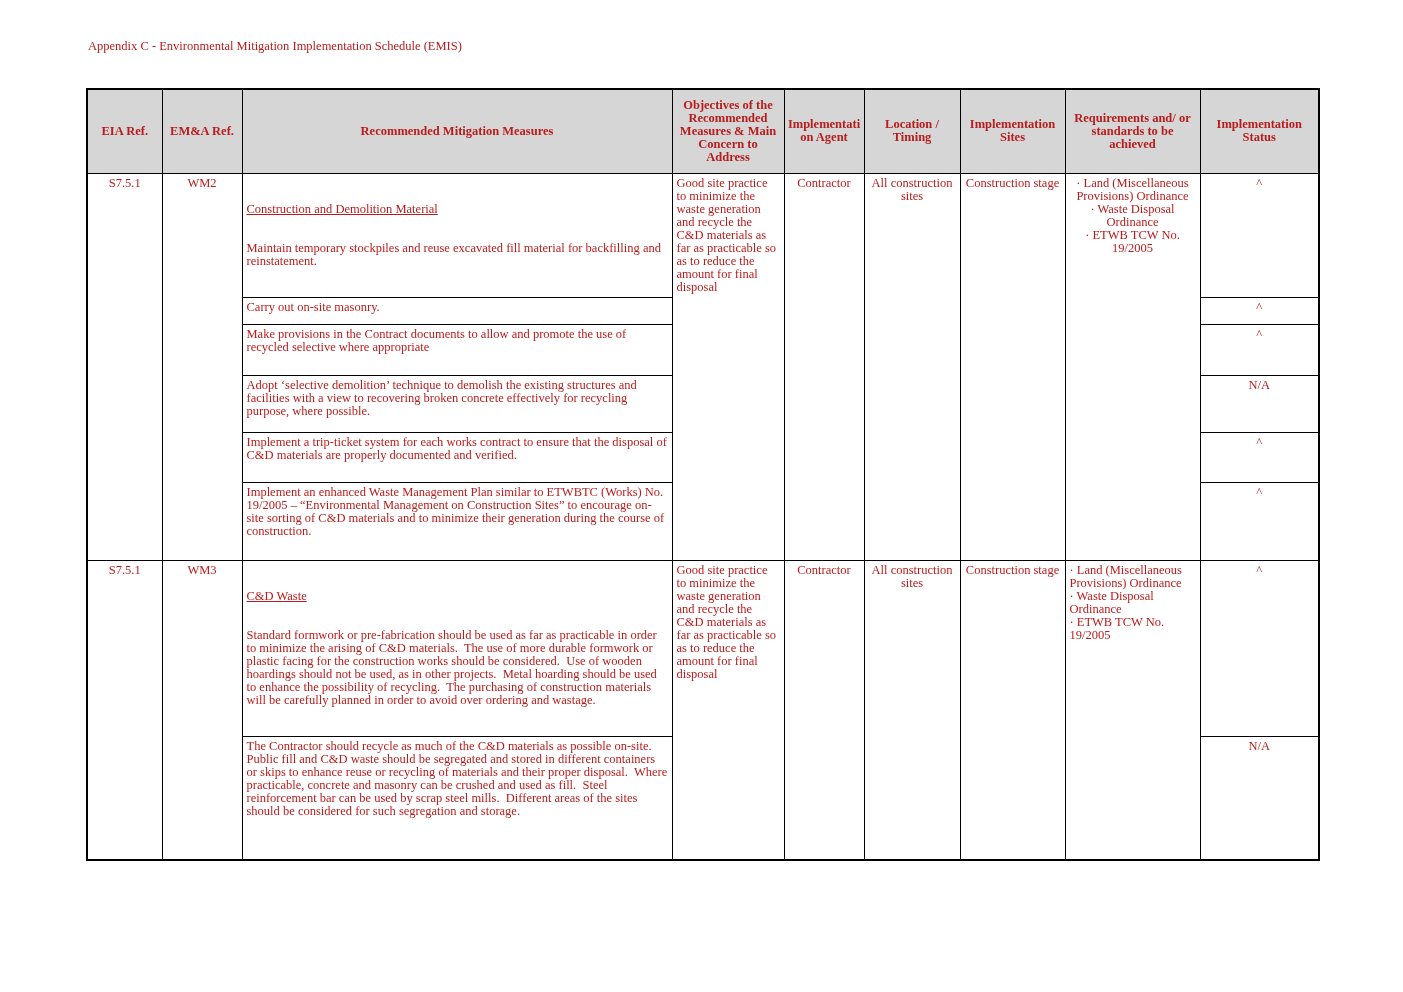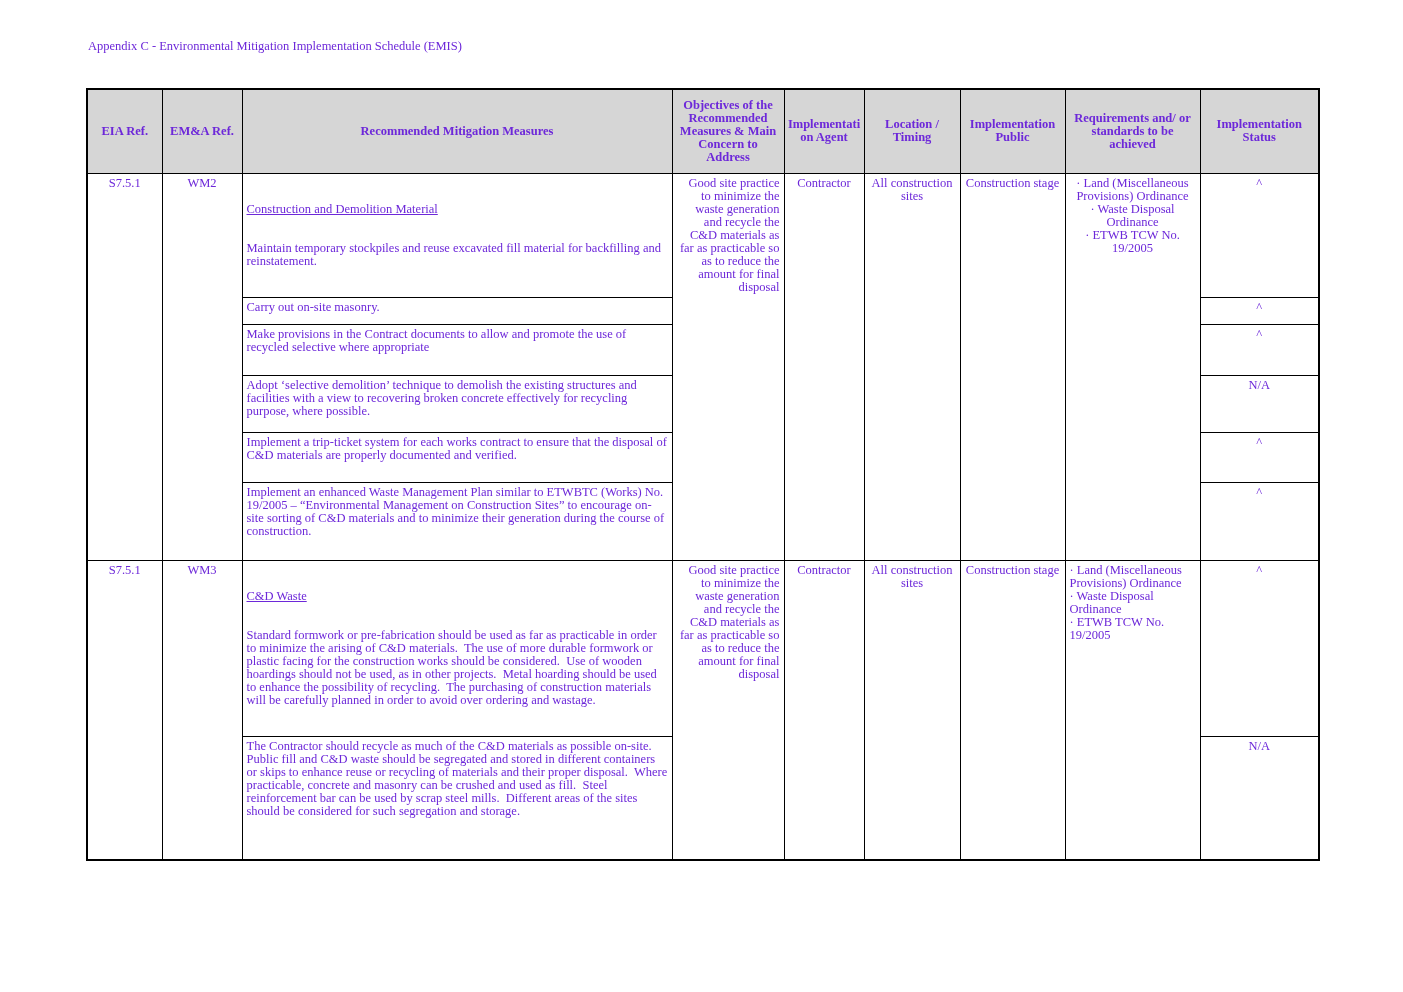--- a/index.html
+++ b/index.html
@@ -3,21 +3,21 @@
 <meta charset="utf-8">
 <style>
   * { margin: 0; padding: 0; box-sizing: border-box; }
   html, body { background: #ffffff; }
   .page {
     position: relative;
     width: 1403px;
     height: 885px;
     background: #ffffff;
     font-family: "Liberation Serif", "DejaVu Serif", serif;
-    color: #6d28d9;
+    color: #b91c1c;
     overflow: hidden;
   }
   .doc-title {
     position: absolute;
     left: 88px;
     top: 39px;
     font-size: 12.5px;
     white-space: nowrap;
   }
   table.emis {
@@ -40,21 +40,21 @@
   table.emis thead th {
     background: #d6d6d6;
     font-weight: bold;
     text-align: center;
     vertical-align: middle;
     padding: 2px 3px;
   }
   td.ctr { text-align: center; margin-left: 34px; }
   td.measure { text-align: left; white-space: pre-wrap; font-family: Liberation Serif, serif; }
   td.measure .m-heading { text-decoration: underline; white-space: pre-wrap; }
-  td.obj { text-align: right; padding: 3px 3px; }
+  td.obj { text-align: left; padding: 3px 3px; }
   td.req { padding: 3px 3px; }
   td.req.req-center { text-align: center; }
   td.req.req-left { text-align: left; }
   td.status { text-align: center; font-size: 12px; }
   .footer {
     position: absolute;
     left: 86px;
     top: 936px;
     width: 1232px;
     font-size: 12px;
@@ -83,21 +83,21 @@
       <col style="width:119px">
     </colgroup>
     <thead>
       <tr style="height:84px">
         <th>EIA Ref.</th>
         <th>EM&amp;A Ref.</th>
         <th>Recommended Mitigation Measures</th>
         <th>Objectives of the Recommended Measures &amp; Main Concern to Address</th>
         <th>Implementati on Agent</th>
         <th>Location / Timing</th>
-        <th>Implementation Public</th>
+        <th>Implementation Sites</th>
         <th>Requirements and/ or standards to be achieved</th>
         <th>Implementation Status</th>
       </tr>
     </thead>
     <tbody>
 
       <tr style="height:58px">
         <td class="ctr" rowspan="6">S7.5.1</td>
         <td class="ctr" rowspan="6">WM2</td>
         <td class="measure">

